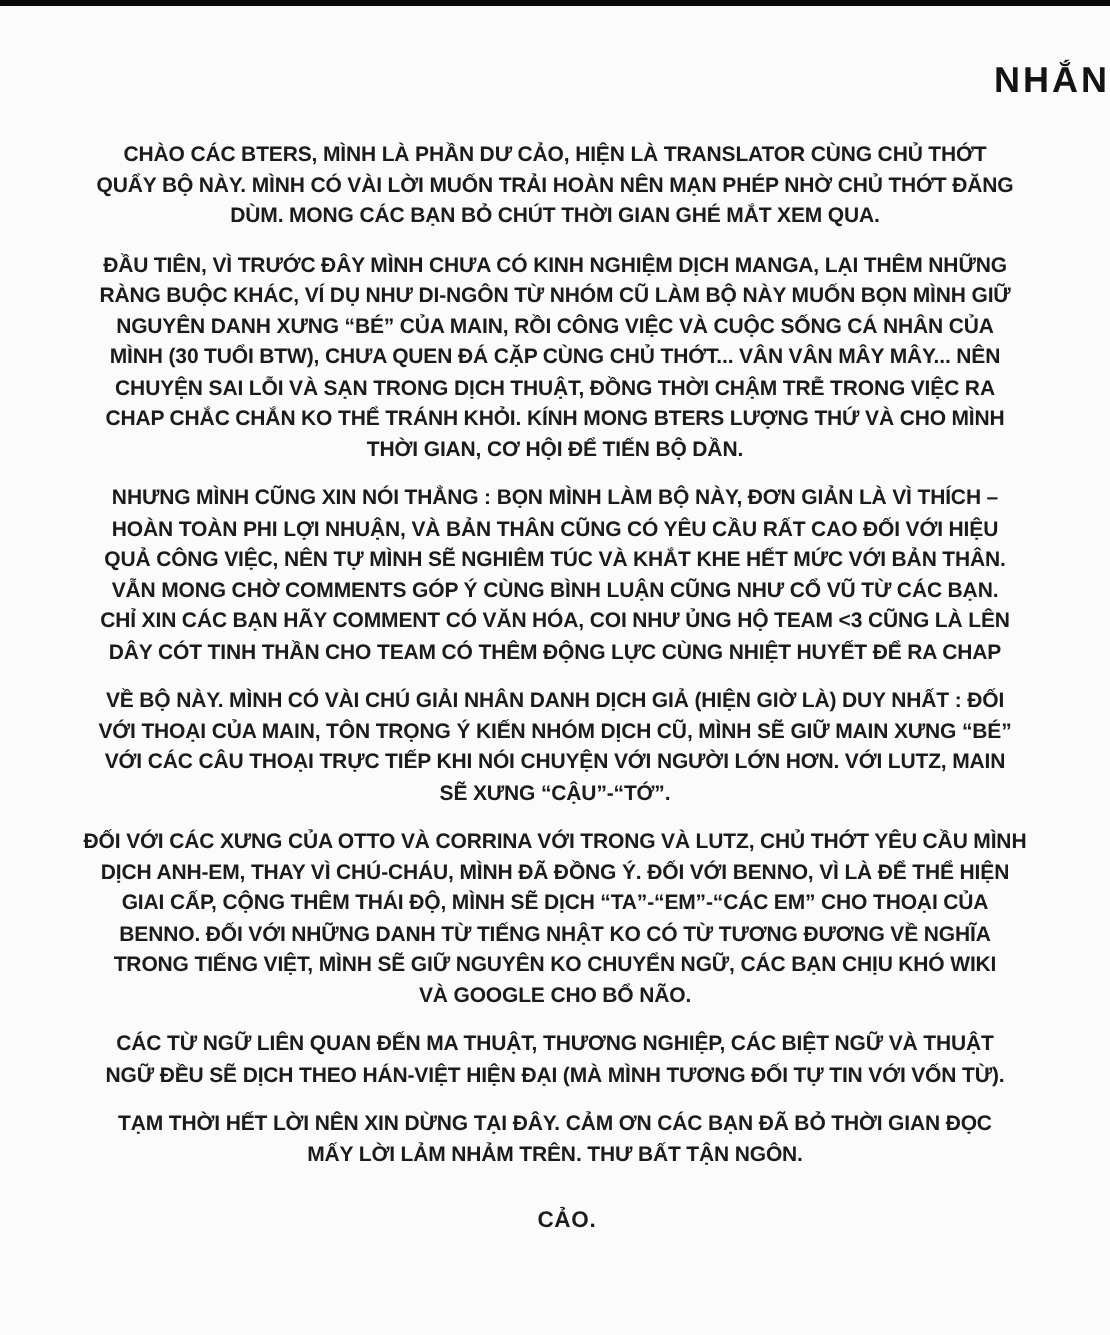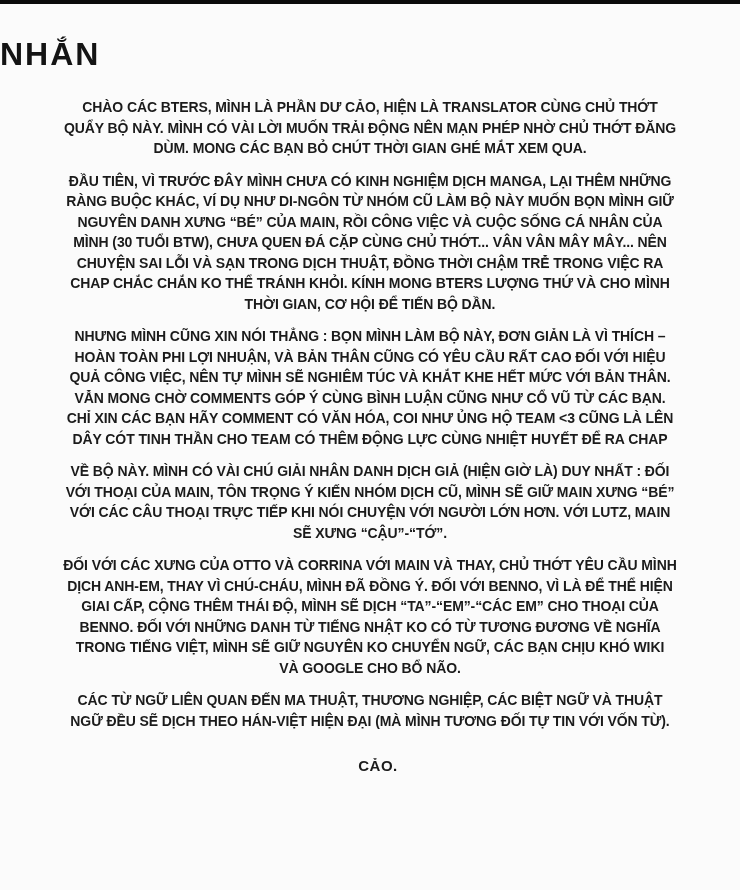--- a/index.html
+++ b/index.html
@@ -19,22 +19,22 @@
     width: 740px;
     height: 890px;
   }
   .top-bar {
     width: 100%;
     height: 4px;
     background: #0a0a0a;
   }
   .title {
     margin-top: 28px;
-    text-align: left;
-    font-size: 32px;
+    text-align: right;
+    font-size: 24px;
     line-height: 44px;
     font-weight: 800;
     letter-spacing: 2px;
     color: #141414;
   }
   .note-body {
     margin-top: 4px;
     padding: 0 40px;
   }
   .para {
@@ -62,21 +62,21 @@
 </style>
 </head>
 <body>
 
 <div class="page">
   <div class="top-bar"></div>
   <h1 class="title">NHẮN</h1>
   <div class="note-body">
       <p class="para">
         <span class="line">CHÀO CÁC BTERS, MÌNH LÀ PHẦN DƯ CẢO, HIỆN LÀ TRANSLATOR CÙNG CHỦ THỚT</span>
-        <span class="line">QUẨY BỘ NÀY. MÌNH CÓ VÀI LỜI MUỐN TRẢI ĐỘNG NÊN MẠN PHÉP NHỜ CHỦ THỚT ĐĂNG</span>
+        <span class="line">QUẨY BỘ NÀY. MÌNH CÓ VÀI LỜI MUỐN TRẢI HOÀN NÊN MẠN PHÉP NHỜ CHỦ THỚT ĐĂNG</span>
         <span class="line">DÙM. MONG CÁC BẠN BỎ CHÚT THỜI GIAN GHÉ MẮT XEM QUA.</span>
       </p>
       <p class="para">
         <span class="line">ĐẦU TIÊN, VÌ TRƯỚC ĐÂY MÌNH CHƯA CÓ KINH NGHIỆM DỊCH MANGA, LẠI THÊM NHỮNG</span>
         <span class="line">RÀNG BUỘC KHÁC, VÍ DỤ NHƯ DI-NGÔN TỪ NHÓM CŨ LÀM BỘ NÀY MUỐN BỌN MÌNH GIỮ</span>
         <span class="line">NGUYÊN DANH XƯNG “BÉ” CỦA MAIN, RỒI CÔNG VIỆC VÀ CUỘC SỐNG CÁ NHÂN CỦA</span>
         <span class="line">MÌNH (30 TUỔI BTW), CHƯA QUEN ĐÁ CẶP CÙNG CHỦ THỚT... VÂN VÂN MÂY MÂY... NÊN</span>
         <span class="line">CHUYỆN SAI LỖI VÀ SẠN TRONG DỊCH THUẬT, ĐỒNG THỜI CHẬM TRỄ TRONG VIỆC RA</span>
         <span class="line">CHAP CHẮC CHẮN KO THỂ TRÁNH KHỎI. KÍNH MONG BTERS LƯỢNG THỨ VÀ CHO MÌNH</span>
         <span class="line">THỜI GIAN, CƠ HỘI ĐỂ TIẾN BỘ DẦN.</span>
@@ -89,26 +89,30 @@
         <span class="line">CHỈ XIN CÁC BẠN HÃY COMMENT CÓ VĂN HÓA, COI NHƯ ỦNG HỘ TEAM &lt;3  CŨNG LÀ LÊN</span>
         <span class="line">DÂY CÓT TINH THẦN CHO TEAM CÓ THÊM ĐỘNG LỰC CÙNG NHIỆT HUYẾT ĐỂ RA CHAP</span>
       </p>
       <p class="para">
         <span class="line">VỀ BỘ NÀY. MÌNH CÓ VÀI CHÚ GIẢI NHÂN DANH DỊCH GIẢ (HIỆN GIỜ LÀ) DUY NHẤT : ĐỐI</span>
         <span class="line">VỚI THOẠI CỦA MAIN, TÔN TRỌNG Ý KIẾN NHÓM DỊCH CŨ, MÌNH SẼ GIỮ MAIN XƯNG “BÉ”</span>
         <span class="line">VỚI CÁC CÂU THOẠI TRỰC TIẾP KHI NÓI CHUYỆN VỚI NGƯỜI LỚN HƠN. VỚI LUTZ, MAIN</span>
         <span class="line">SẼ XƯNG “CẬU”-“TỚ”.</span>
       </p>
       <p class="para">
-        <span class="line">ĐỐI VỚI CÁC XƯNG CỦA OTTO VÀ CORRINA VỚI MAIN VÀ THAY, CHỦ THỚT YÊU CẦU MÌNH</span>
+        <span class="line">ĐỐI VỚI CÁC XƯNG CỦA OTTO VÀ CORRINA VỚI TRONG VÀ LUTZ, CHỦ THỚT YÊU CẦU MÌNH</span>
         <span class="line">DỊCH ANH-EM, THAY VÌ CHÚ-CHÁU, MÌNH ĐÃ ĐỒNG Ý. ĐỐI VỚI BENNO, VÌ LÀ ĐỂ THỂ HIỆN</span>
         <span class="line">GIAI CẤP, CỘNG THÊM THÁI ĐỘ, MÌNH SẼ DỊCH “TA”-“EM”-“CÁC EM” CHO THOẠI CỦA</span>
         <span class="line">BENNO. ĐỐI VỚI NHỮNG DANH TỪ TIẾNG NHẬT KO CÓ TỪ TƯƠNG ĐƯƠNG VỀ NGHĨA</span>
         <span class="line">TRONG TIẾNG VIỆT, MÌNH SẼ GIỮ NGUYÊN KO CHUYỂN NGỮ, CÁC BẠN CHỊU KHÓ WIKI</span>
         <span class="line">VÀ GOOGLE CHO BỔ NÃO.</span>
       </p>
       <p class="para">
         <span class="line">CÁC TỪ NGỮ LIÊN QUAN ĐẾN MA THUẬT, THƯƠNG NGHIỆP, CÁC BIỆT NGỮ VÀ THUẬT</span>
         <span class="line">NGỮ ĐỀU SẼ DỊCH THEO HÁN-VIỆT HIỆN ĐẠI (MÀ MÌNH TƯƠNG ĐỐI TỰ TIN VỚI VỐN TỪ).</span>
       </p>
+      <p class="para">
+        <span class="line">TẠM THỜI HẾT LỜI NÊN XIN DỪNG TẠI ĐÂY. CẢM ƠN CÁC BẠN ĐÃ BỎ THỜI GIAN ĐỌC</span>
+        <span class="line">MẤY LỜI LẢM NHẢM TRÊN. THƯ BẤT TẬN NGÔN.</span>
+      </p>
     </div>
   <div class="signature">CẢO.</div>
 </div>
 
 </body></html>

